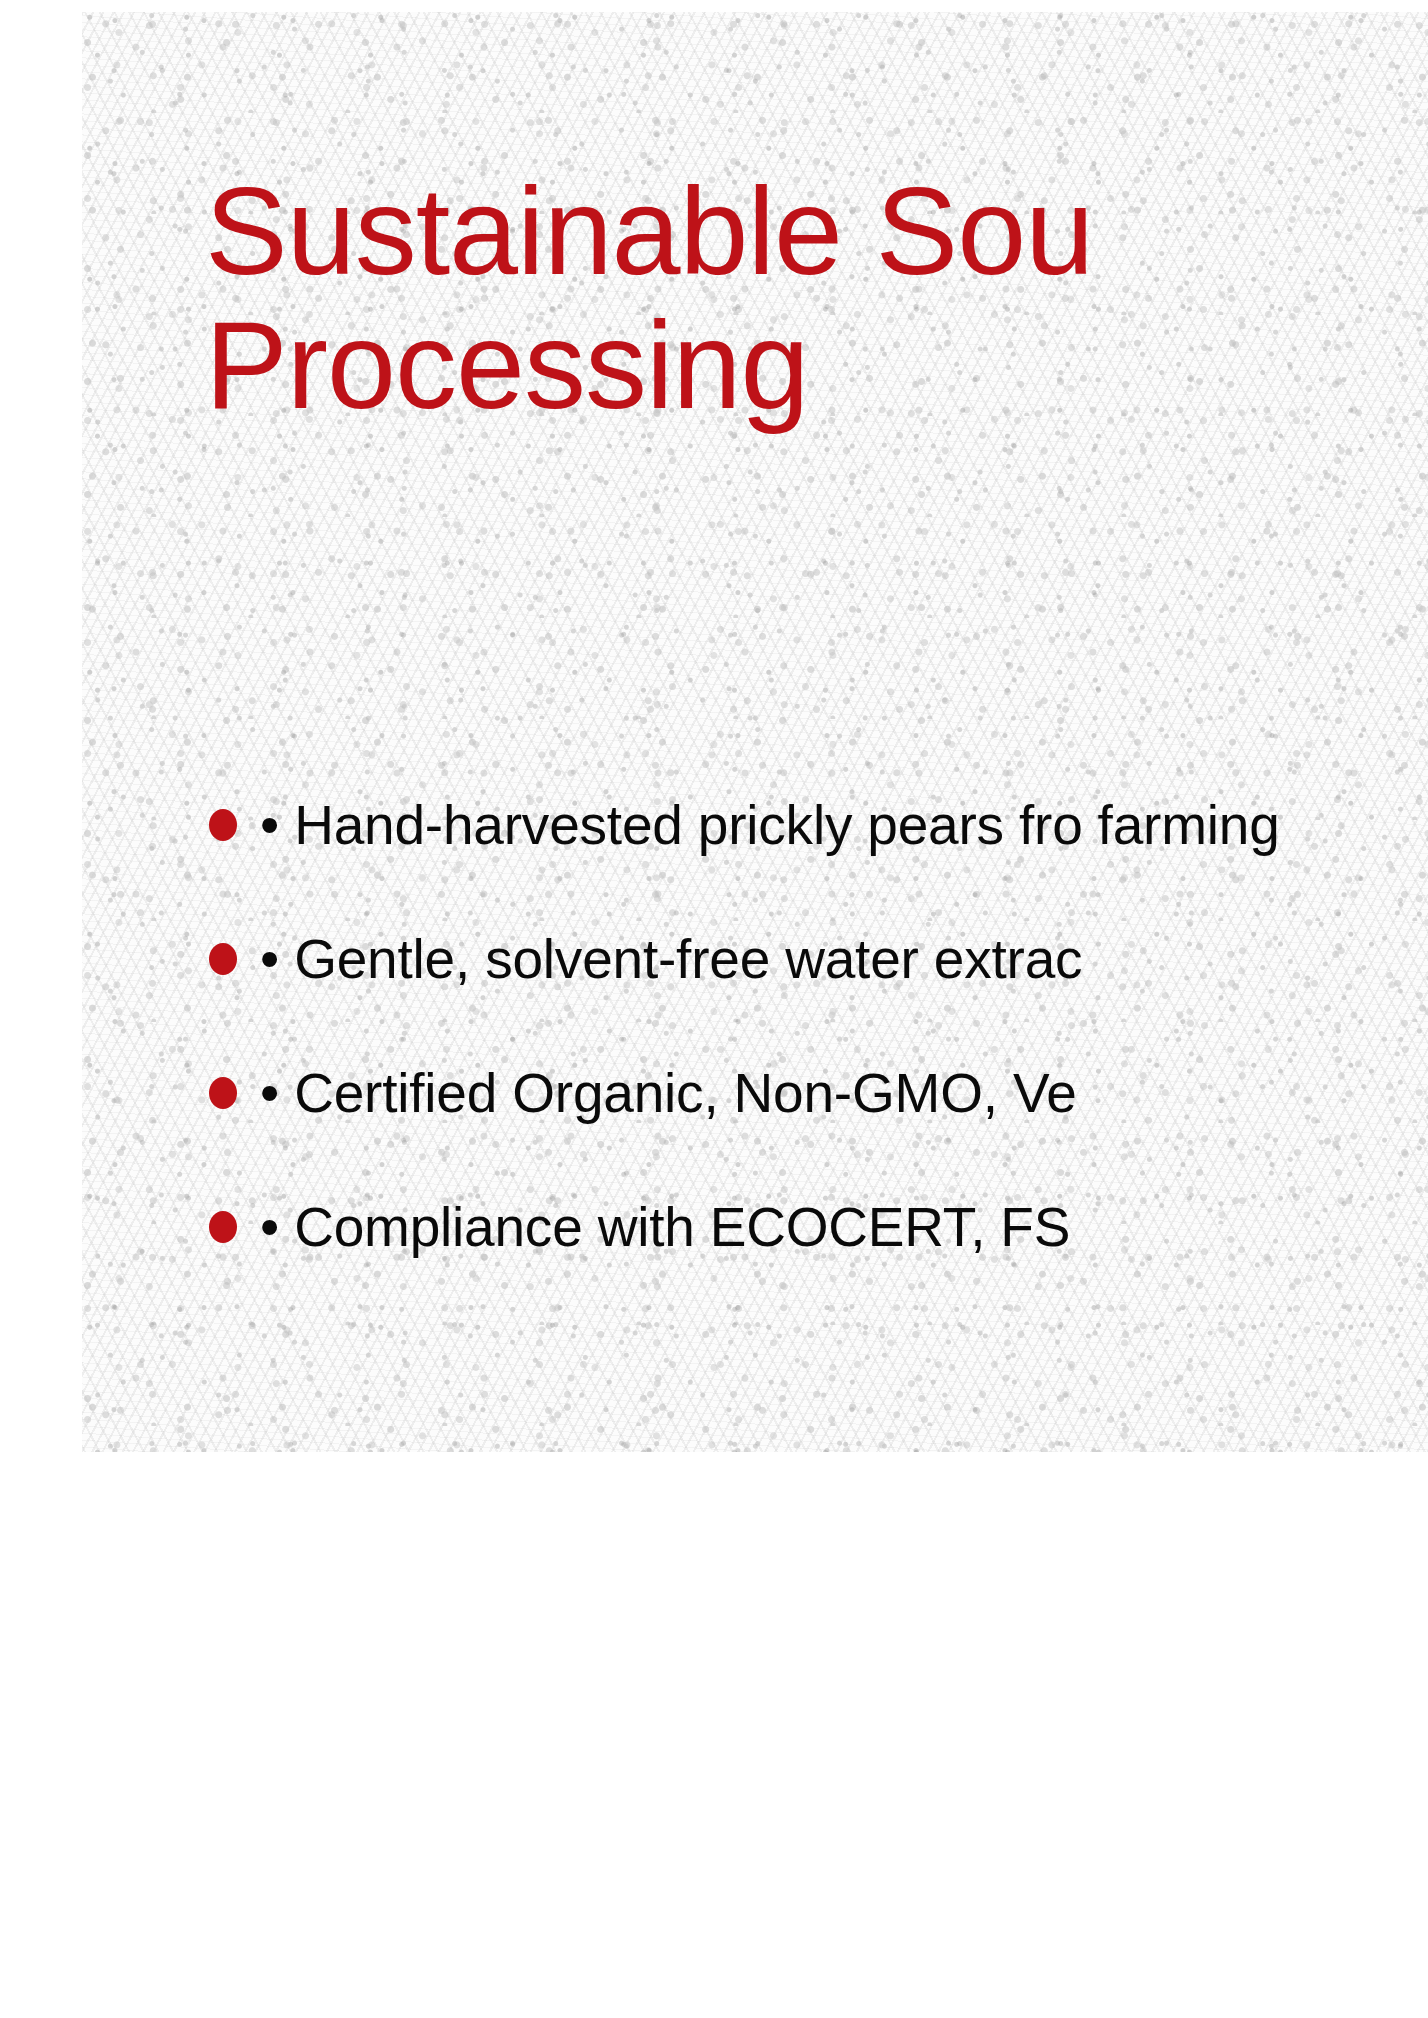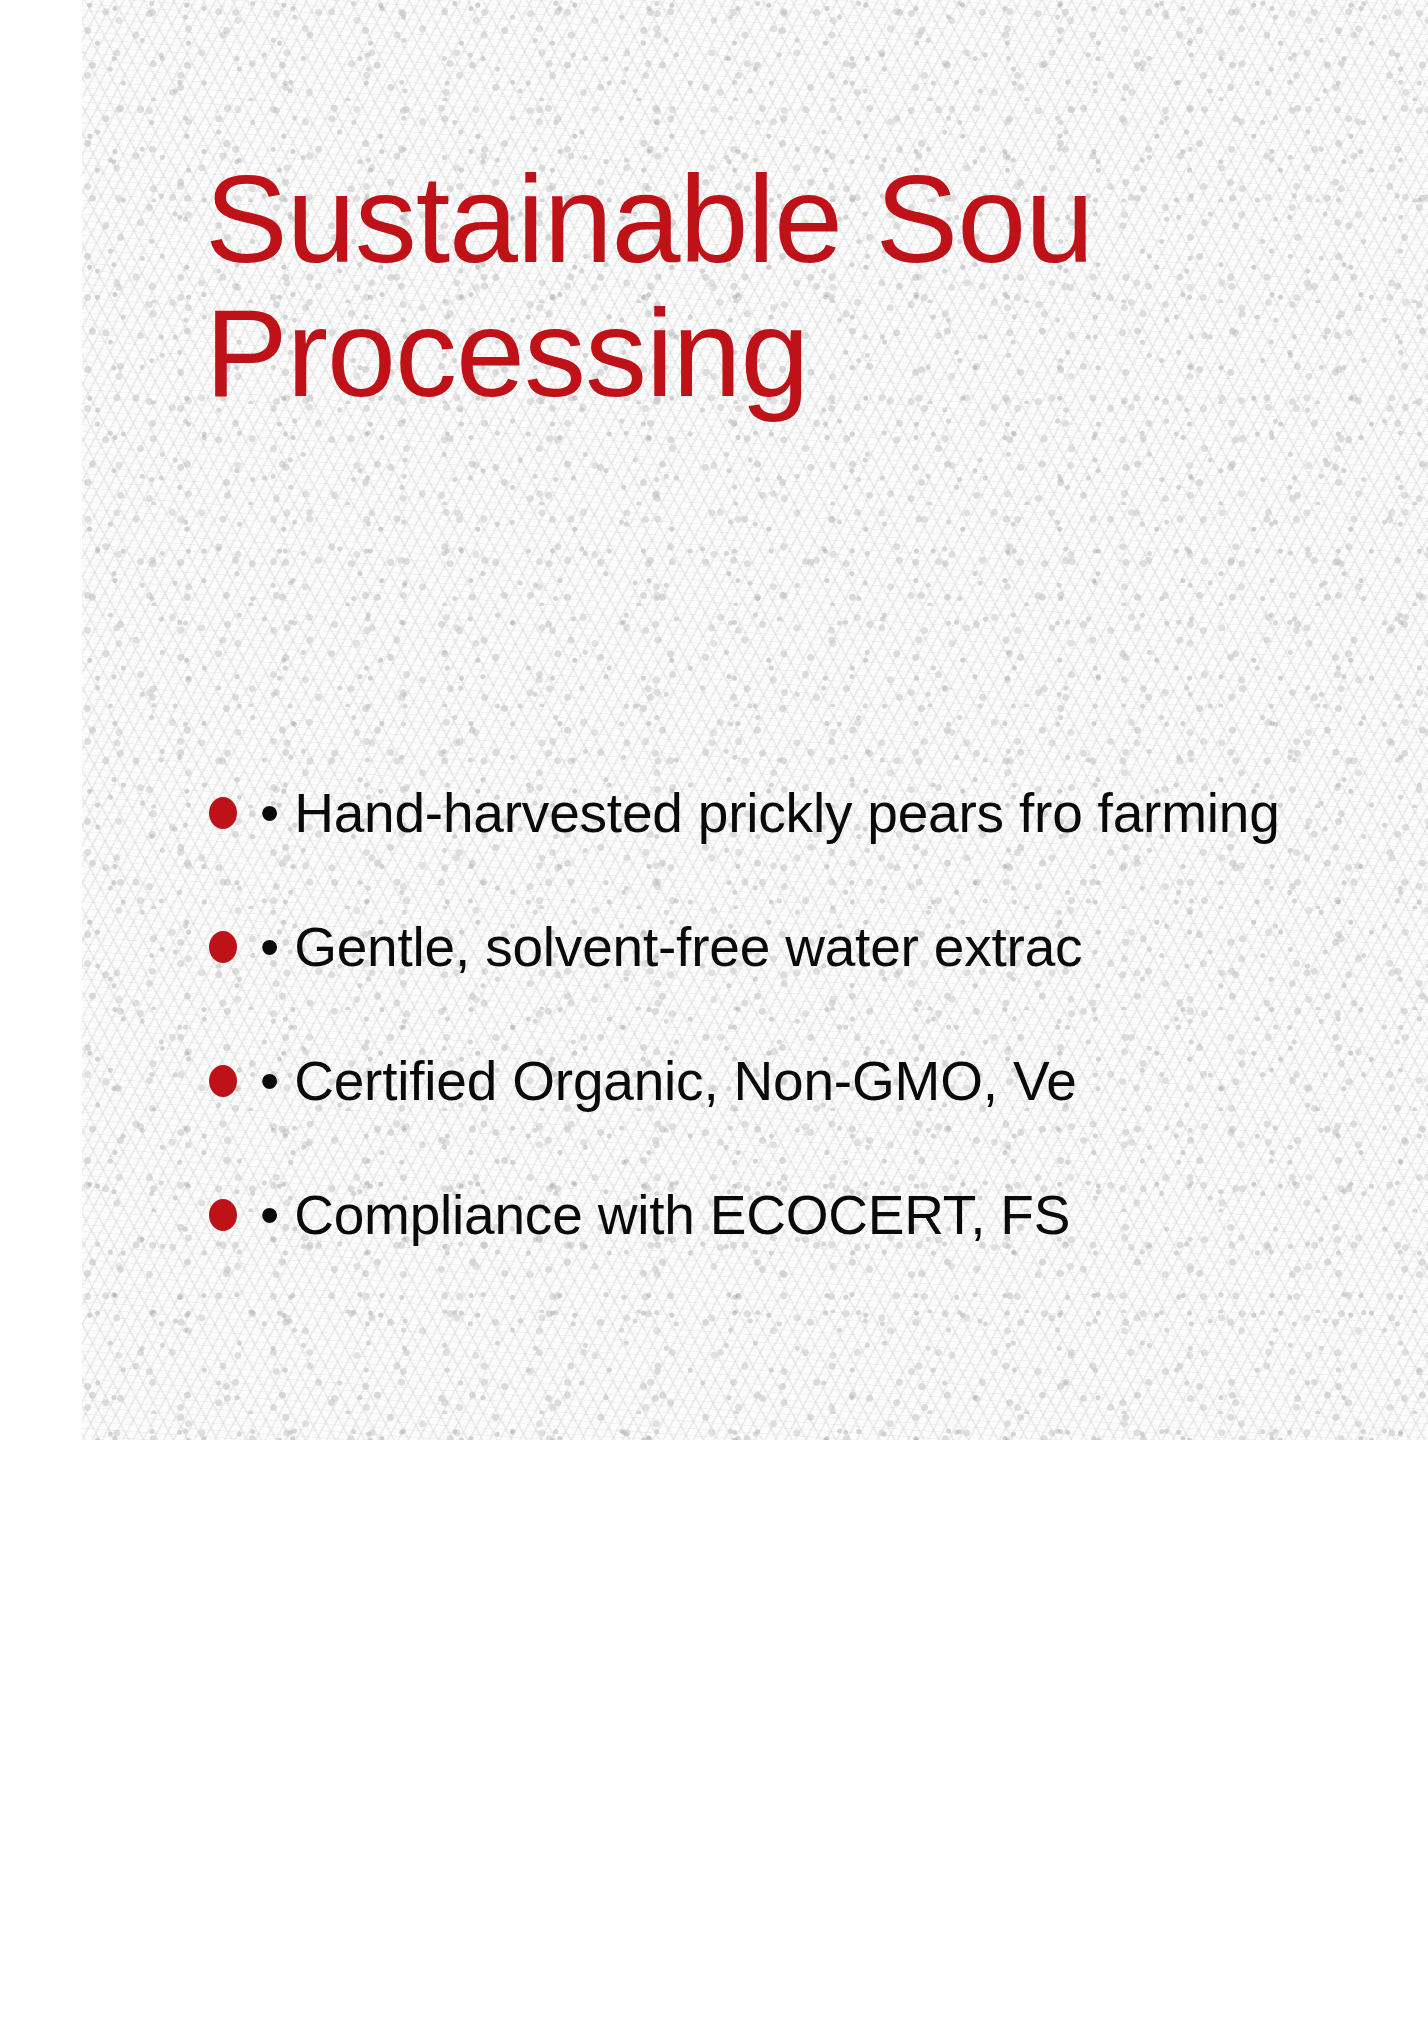--- a/index.html
+++ b/index.html
@@ -13,20 +13,21 @@
     font-family: "Liberation Sans", sans-serif;
     overflow: hidden;
   }
 
   #slide {
     position: relative;
     width: 1428px;
     height: 1440px;
     background: #fef9c3;
     overflow: hidden;
+    margin-top: 12px;
   }
 
   
   .texture-panel {
     position: absolute;
     left: 82px;
     top: 0;
     width: 1346px;
     height: 2018px;
     background-color: #fcfcfc;

